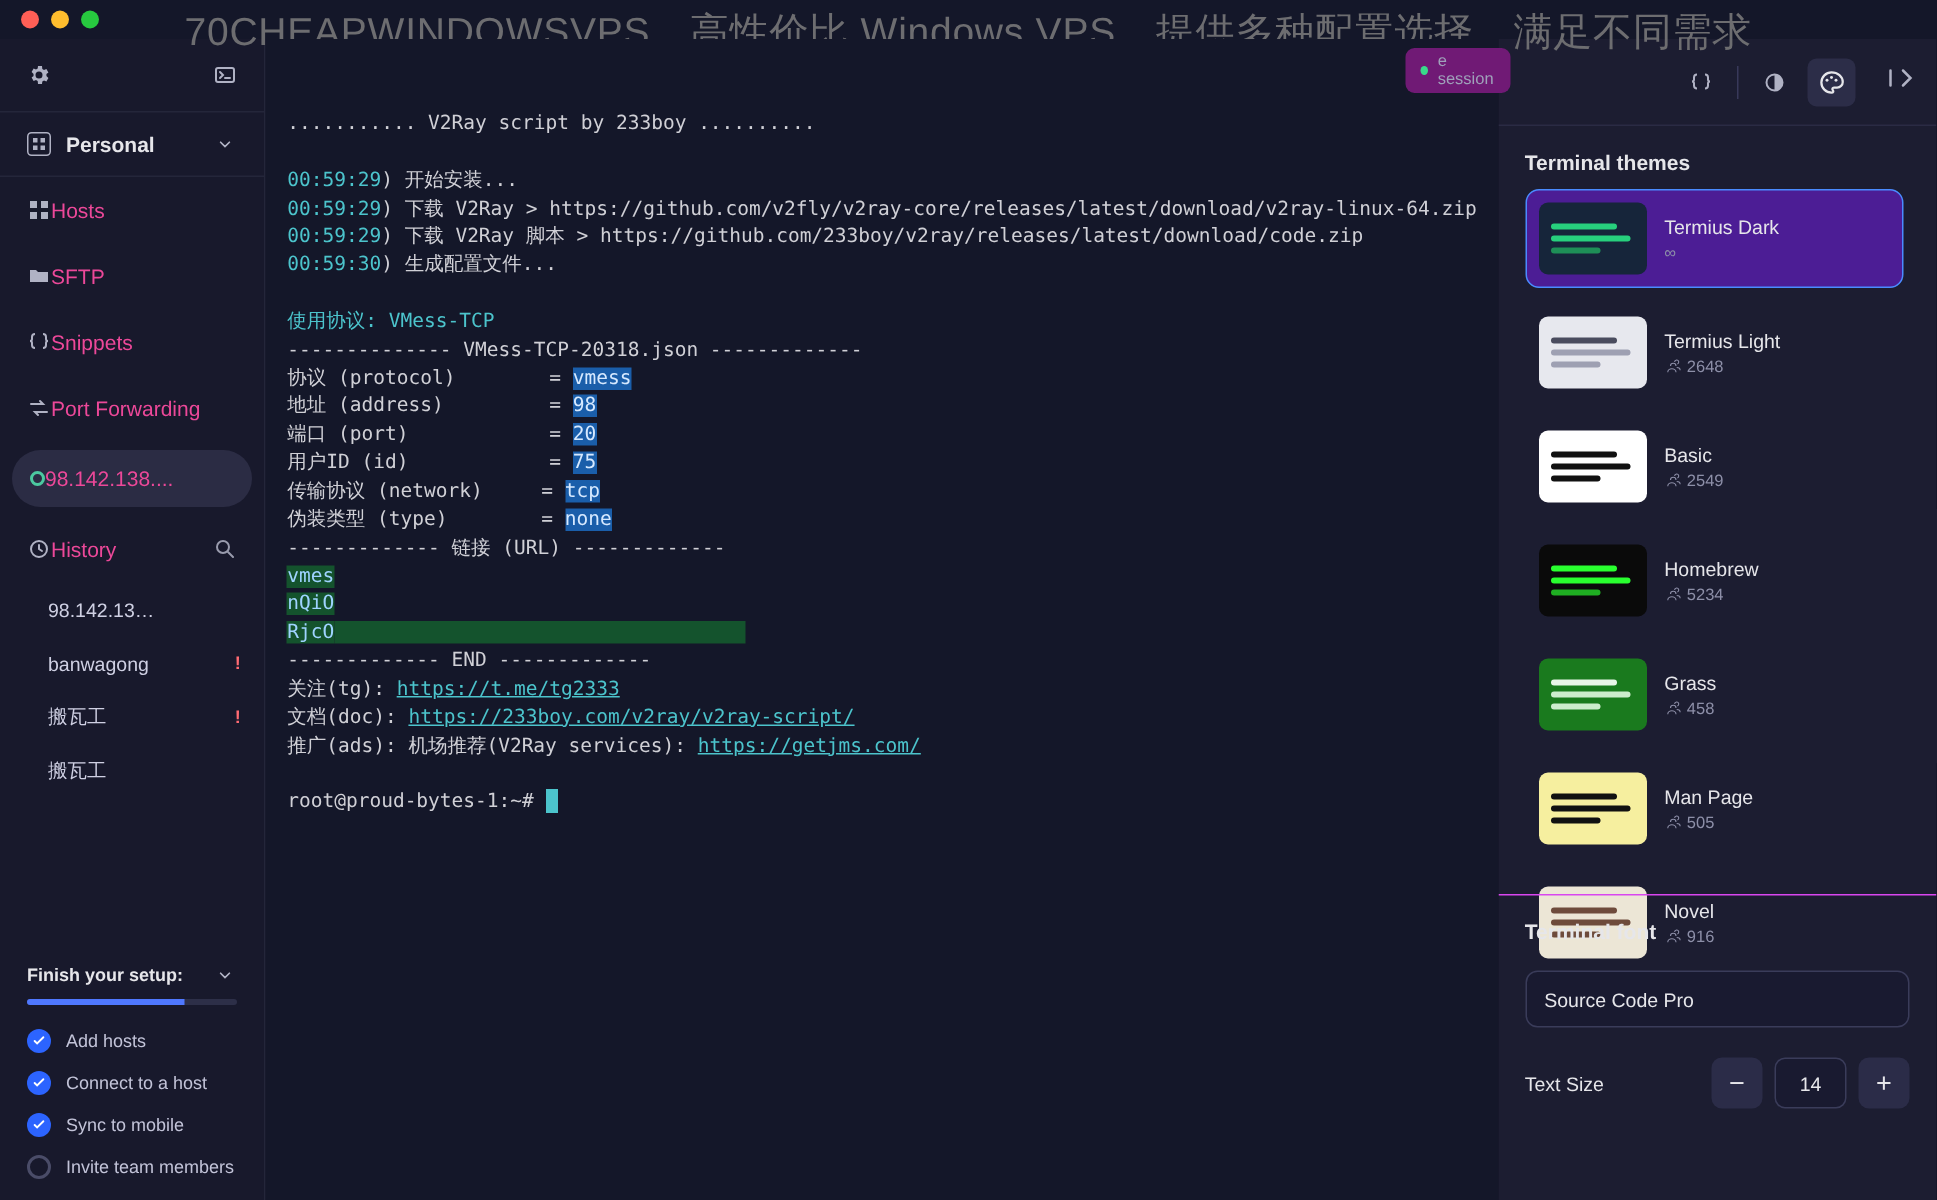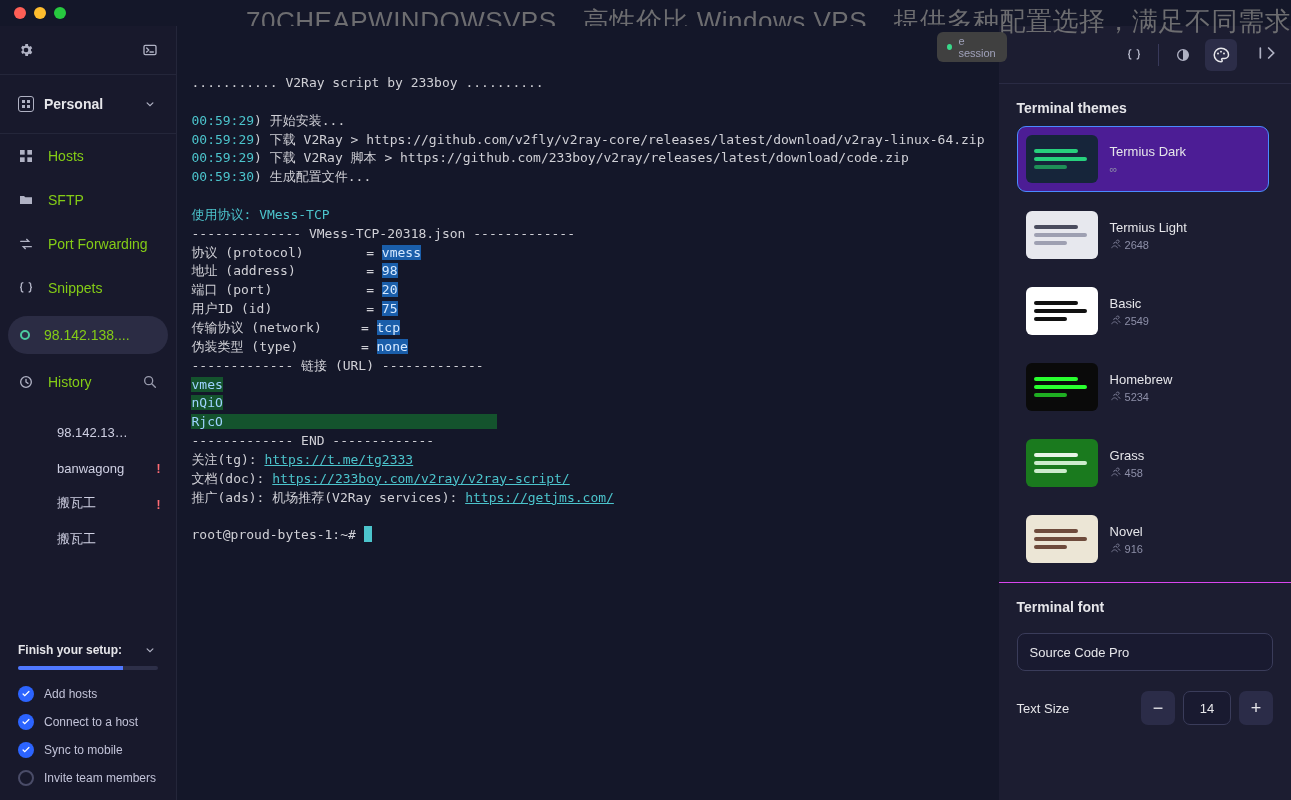--- a/index.html
+++ b/index.html
@@ -1,65 +1,65 @@
 <!DOCTYPE html>
 <html><head>
 <meta charset="utf-8">
 <style>
 * { margin: 0; padding: 0; box-sizing: border-box; }
 body { font-family: -apple-system, BlinkMacSystemFont, "Segoe UI", sans-serif; background: #141729; color: #e6e6ea; width: 1291px; height: 800px; overflow: hidden; position: relative; }
-.watermark { position: absolute; top: 4px; left: 0; width: 100%; text-align: right; font-size: 26px; color: #6d6d70; pointer-events: none; z-index: 0; letter-spacing: 0.5px; }
+.watermark { position: absolute; top: 4px; left: 0; width: 100%; text-align: center; font-size: 26px; color: #6d6d70; pointer-events: none; z-index: 0; letter-spacing: 0.5px; }
 
 
 .titlebar { height: 26px; display: flex; align-items: center; padding-left: 14px; gap: 8px; position: relative; z-index: 2; }
 .dot { width: 12px; height: 12px; border-radius: 50%; }
 .dot.r{background:#ff5f56}.dot.y{background:#ffbd2e}.dot.g{background:#27c93f}
 
 
 .main { display: flex; height: calc(100% - 26px); }
 .sidebar { width: 179px; background: #18192c; display: flex; flex-direction: column; border-right: 1px solid #24263a; }
 .terminal-area { flex: 1; background: #141729; position: relative; }
 .right-panel { width: 295px; background: #1c1d31; display:flex; flex-direction:column; }
 
 
 .sb-top { height: 48px; display: flex; align-items:center; justify-content: space-between; padding: 0 18px; }
 .sb-top svg, .icon svg { fill:#b0b2c4; }
 .icon { width:16px; height:16px; display:inline-flex; align-items:center; justify-content:center; color:#b0b2c4; }
 
 
-.workspace { display:flex; align-items:center; gap:10px; height:60px; padding:0 18px; border-top:1px solid #24263a; border-bottom:1px solid #24263a; }
+.workspace { display:flex; align-items:center; gap:10px; height:44px; padding:0 18px; border-top:1px solid #24263a; border-bottom:1px solid #24263a; }
 .ws-icon { width:16px;height:16px;border-radius:3px;border:1px solid #b0b2c4;display:flex;align-items:center;justify-content:center; }
 .ws-name { font-weight:600; font-size:14px; flex:1; }
 .chev { width:14px;height:14px; }
 
 
 .nav { display:flex; flex-direction:column; }
-.nav-item { display:flex; align-items:center; gap:14px; height:44px; padding:0 18px; font-size:14px; color:#84cc16; cursor:pointer;}
+.nav-item { display:flex; align-items:center; height:44px; padding:0 18px; font-size:14px; color:#ec4899; cursor:pointer;}
 .nav-item.active{ background:#2b2c44;}
 .nav-item .label{flex:1;}
 .badge-dot{width:10px;height:10px;border-radius:50%;border:2px solid #4cc9a0;}
 .warn{color:#ff6b73;font-weight:700;font-size:12px;}
 .search-btn { opacity:0.85; }
 
 
-.session-item{ padding-left:57px; height:36px; display:flex;align-items:flex-end;font-size:13px;color:#cfd0e3;justify-content:space-between;padding-right:16px;cursor:pointer;}
+.session-item{ padding-left:32px; height:36px; display:flex;align-items:center;font-size:13px;color:#cfd0e3;justify-content:space-between;padding-right:16px;cursor:pointer;}
 .bottom-spacer{flex:1;}
 
 
 .setup{padding:14px 18px 8px;}
 .setup-head{display:flex;justify-content:space-between;align-items:center;font-size:12px;font-weight:600;margin-bottom:8px;}
 .progress{height:4px;border-radius:2px;background:#2d2f48;overflow:hidden;margin-bottom:10px;}
 .progress-fill{height:100%;background:#4f78ff;}
 .setup-item{display:flex;align-items:center;gap:10px;font-size:12px;padding:6px 0;color:#c2c3d8;}
 .check{width:16px;height:16px;border-radius:50%;display:flex;align-items:center;justify-content:center;}
 .check.done{background:#2c64ff;}
 .check.todo{border:2px solid #4a4c68;}
 .tb-btn{ width:30px;height:30px;display:flex;align-items:center;justify-content:center;border-radius:6px; cursor:pointer;}
 .tb-btn.active{ background:#2c2d48; }
-.term-tab{ position:absolute; top:6px; left:760px; background:#404040;border-radius:6px;padding:3px 10px;font-size:11px;display:flex;align-items:center;gap:6px;z-index:3;color:#9fa1ba;}
+.term-tab{ position:absolute; top:6px; left:760px; background:#701a75;border-radius:6px;padding:3px 10px;font-size:11px;display:flex;align-items:center;gap:6px;z-index:3;color:#9fa1ba;}
 .term-tab .td{width:6px;height:6px;border-radius:50%;background:#39d98a;} 
 .terminal{ padding: 48px 14px 0; font-family: Menlo, Consolas, monospace; font-size:13px; line-height:1.45; white-space:pre; color:#fbfbfd;}
 .ts{color:#4cc4cc;}
 .paren{color:#d0d0d6;}
 .cmt{color:#d0d0d6;}
 .link{color:#4cc4cc;text-decoration:underline;}
 .sel{background:#1a5eaa;color:#d6e9ff;}
 .sel2{background:#14532d;color:#9fd3ff;}
 .pr{color:#4cc4cc;}
 .cursor{display:inline-block;width:8px;height:16px;background:#4cc4cc;vertical-align:text-bottom;}
@@ -152,32 +152,32 @@
         <span class="icon">
             <svg viewBox="0 0 24 24" width="16" height="16">
               <path d="M3 6h6l2 2h10v10H3z" fill="#b0b2c4"></path>
             </svg>
           </span>
         <span class="label">SFTP</span>
       </div>
       <div class="nav-item">
         <span class="icon">
             <svg viewBox="0 0 24 24" width="16" height="16">
+              <path d="M8 4c-2 0-3 1-3 3v2c0 1-1 2-2 2 1 0 2 1 2 2v2c0 2 1 3 3 3M16 4c2 0 3 1 3 3v2c0 1 1 2 2 2-1 0-2 1-2 2v2c0 2-1 3-3 3" stroke="#b0b2c4" stroke-width="2" fill="none"></path>
+            </svg>
+          </span>
+        <span class="label">Snippets</span>
+      </div>
+      <div class="nav-item">
+        <span class="icon">
+            <svg viewBox="0 0 24 24" width="16" height="16">
               <path d="M4 8h12l-3-3M20 16H8l3 3" stroke="#b0b2c4" stroke-width="2" fill="none" stroke-linecap="round"></path>
             </svg>
           </span>
         <span class="label">Port Forwarding</span>
-      </div>
-      <div class="nav-item">
-        <span class="icon">
-            <svg viewBox="0 0 24 24" width="16" height="16">
-              <path d="M8 4c-2 0-3 1-3 3v2c0 1-1 2-2 2 1 0 2 1 2 2v2c0 2 1 3 3 3M16 4c2 0 3 1 3 3v2c0 1 1 2 2 2-1 0-2 1-2 2v2c0 2-1 3-3 3" stroke="#b0b2c4" stroke-width="2" fill="none"></path>
-            </svg>
-          </span>
-        <span class="label">Snippets</span>
       </div>
       <div class="nav-item active" style="border-radius:22px;margin:6px 8px;height:38px;padding:0 12px;">
         <span class="badge-dot"></span>
         <span class="label">98.142.138....</span>
       </div>
       <div class="nav-item">
         <span class="icon">
             <svg viewBox="0 0 24 24" width="16" height="16">
               <circle cx="12" cy="12" r="8" fill="none" stroke="#b0b2c4" stroke-width="2"></circle>
               <path d="M12 8v4l3 2" stroke="#b0b2c4" stroke-width="2" fill="none" stroke-linecap="round"></path>
@@ -375,20 +375,33 @@
     <div class="tline" style="background:#cdeccd;width:60%"></div>
             </div>
     <div class="t-info">
               <span class="t-name">Grass</span>
     <span class="t-meta"><svg viewBox="0 0 24 24" width="11" height="11">
                   <path d="M16 11a4 4 0 1 0-8 0M4 20c0-3 3-5 6-5s6 2 6 5M18 8a3 3 0 1 0-4-3M22 17c0-2-2-4-5-4" stroke="#8d8fa8" stroke-width="1.6" fill="none"></path>
                 </svg> 458</span>
             </div>
           </div>
           <div class="theme">
+            <div class="thumb" style="background:#f6ef9f">
+    <div class="tline" style="background:#111111;width:80%"></div>
+    <div class="tline" style="background:#111111;width:95%"></div>
+    <div class="tline" style="background:#111111;width:60%"></div>
+            </div>
+    <div class="t-info">
+              <span class="t-name">Man Page</span>
+    <span class="t-meta"><svg viewBox="0 0 24 24" width="11" height="11">
+                  <path d="M16 11a4 4 0 1 0-8 0M4 20c0-3 3-5 6-5s6 2 6 5M18 8a3 3 0 1 0-4-3M22 17c0-2-2-4-5-4" stroke="#8d8fa8" stroke-width="1.6" fill="none"></path>
+                </svg> 505</span>
+            </div>
+          </div>
+          <div class="theme">
             <div class="thumb" style="background:#ece6d6">
     <div class="tline" style="background:#6e4b3c;width:80%"></div>
     <div class="tline" style="background:#6e4b3c;width:95%"></div>
     <div class="tline" style="background:#6e4b3c;width:60%"></div>
             </div>
     <div class="t-info">
               <span class="t-name">Novel</span>
     <span class="t-meta"><svg viewBox="0 0 24 24" width="11" height="11">
                   <path d="M16 11a4 4 0 1 0-8 0M4 20c0-3 3-5 6-5s6 2 6 5M18 8a3 3 0 1 0-4-3M22 17c0-2-2-4-5-4" stroke="#8d8fa8" stroke-width="1.6" fill="none"></path>
                 </svg> 916</span>

